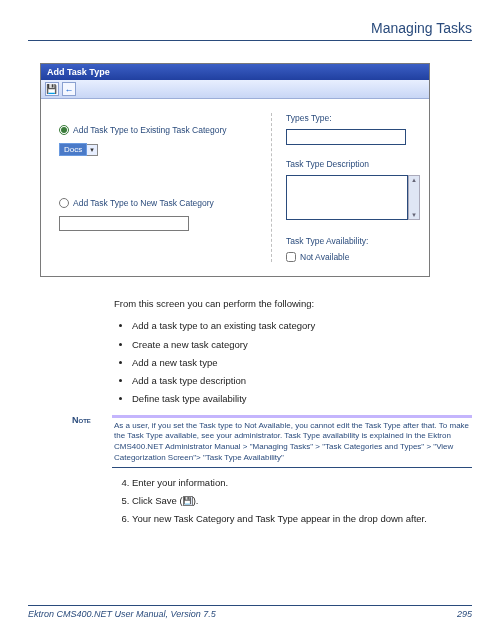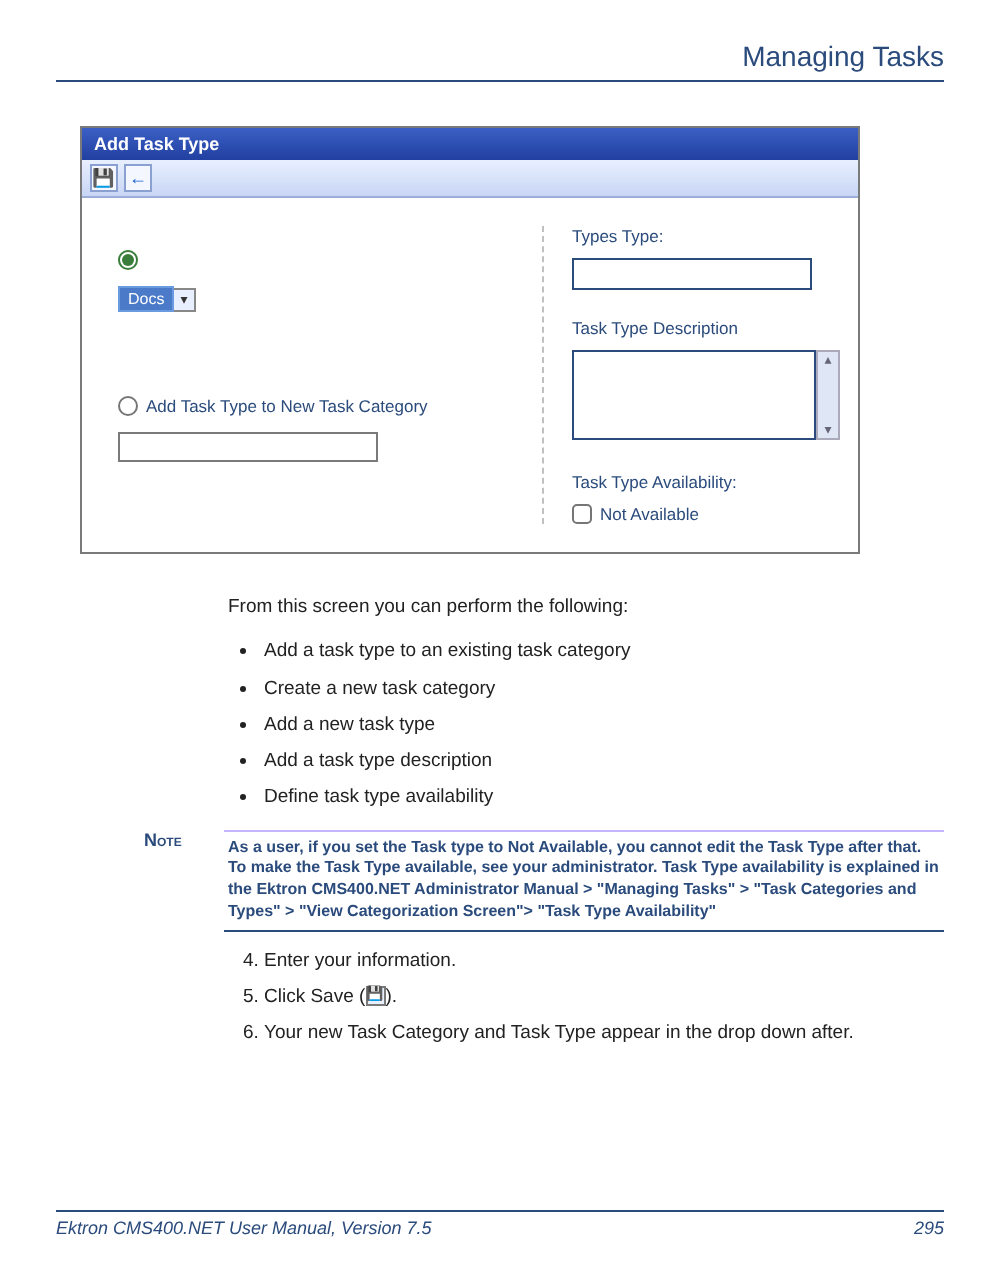--- a/index.html
+++ b/index.html
@@ -156,24 +156,23 @@
     font-weight: bold;
     font-variant: small-caps;
     font-size: 9px;
     width: 40px;
     flex-shrink: 0;
   }
   .note-body {
     color: #2a4b7c;
     font-size: 8px;
     line-height: 1.35;
-    border-top: 1px solid #c4b5fd;
+    border-top: 3px solid #c4b5fd;
     border-bottom: 1px solid #2a4b7c;
     padding: 3px 2px;
-    font-weight: bold;
   }
 
   .inline-save-icon {
     display: inline-flex;
     width: 10px; height: 10px;
     background: #e8efff;
     border: 1px solid #7a7a7a;
     font-size: 7px;
     align-items: center;
     justify-content: center;
@@ -209,20 +208,21 @@
 <div class="app-window">
   <div class="titlebar">Add Task Type</div>
   <div class="toolbar">
     <span class="tool-icon save-icon">💾</span>
     <span class="tool-icon back-icon">←</span>
   </div>
   <div class="form-body">
     <div class="left-col">
       <div class="radio-row">
         <input type="radio" checked="" style="">
+        <span class="radio-label">Add Task Type to Existing Task Category</span>
       </div>
       <div class="dropdown">
         <span class="sel">Docs</span>
         <span class="arrow">▾</span>
       </div>
       <div class="radio-row">
         <input type="radio" style="">
         <span class="radio-label">Add Task Type to New Task Category</span>
       </div>
       <div class="text-input"></div>

